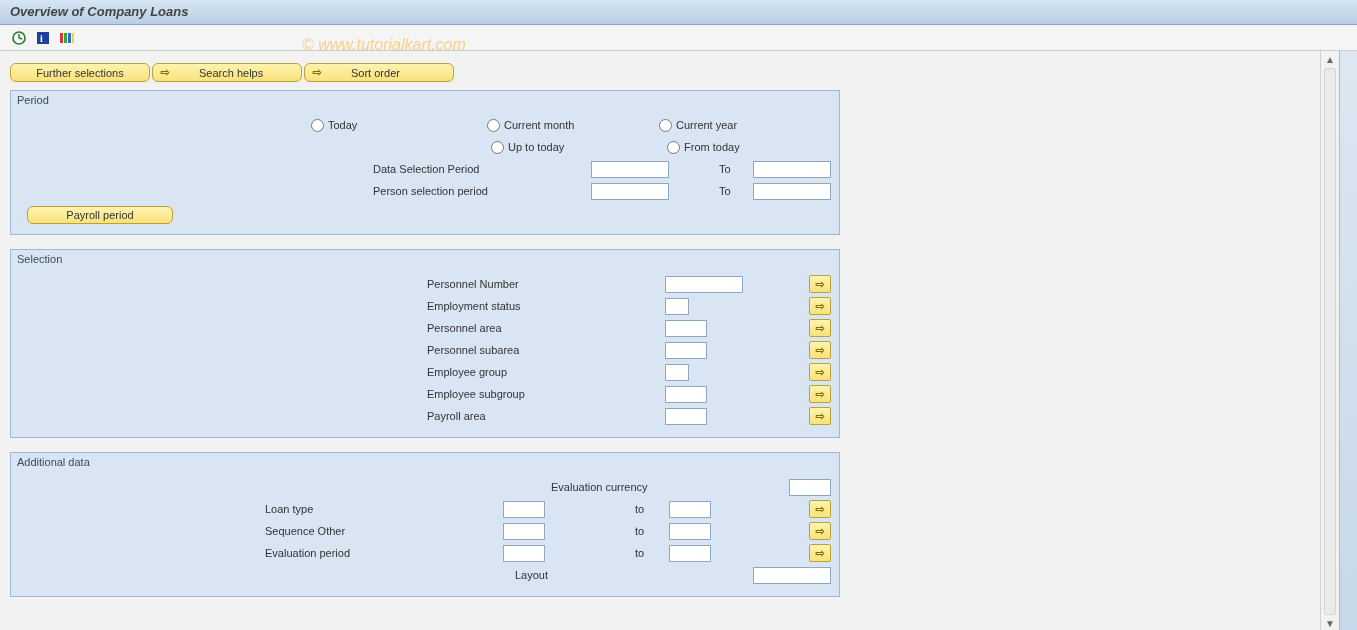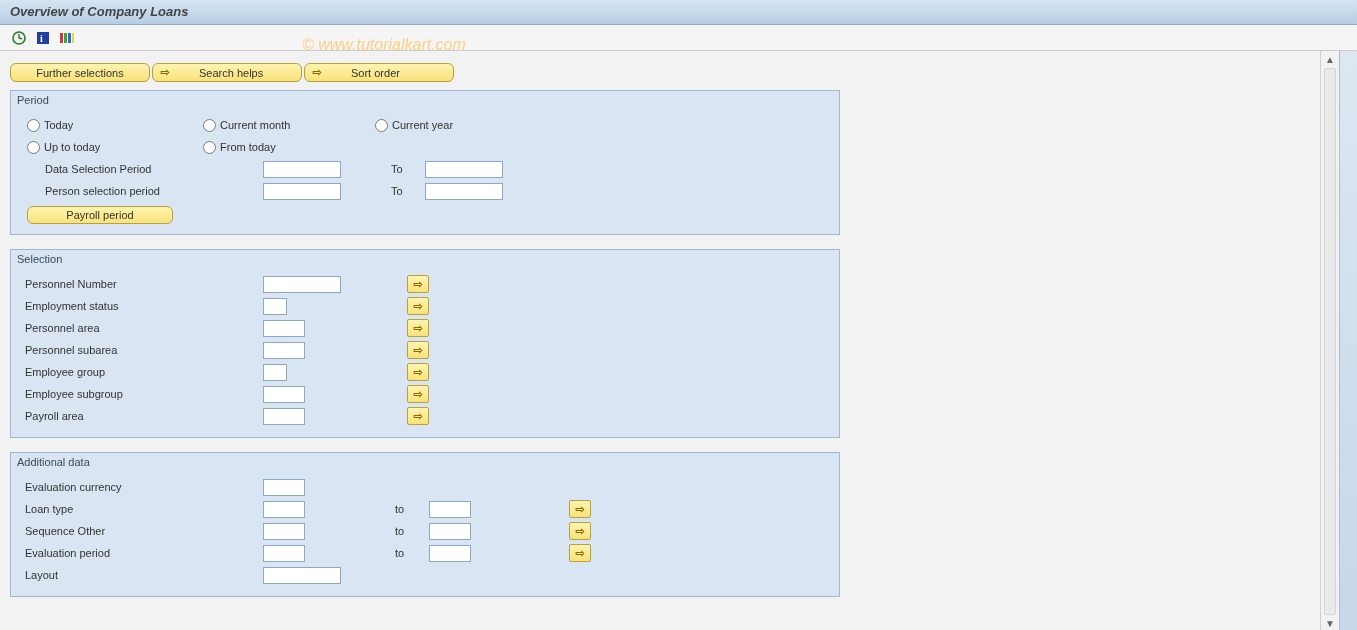--- a/index.html
+++ b/index.html
@@ -96,21 +96,21 @@
     width: 830px;
     margin-bottom: 14px;
     padding: 0 0 8px 0;
   }
   .group-title {
     font-size: 11px;
     color: #3a4a5c;
     padding: 3px 6px 6px 6px;
   }
   .group-body { padding: 2px 8px; }
-  .row { display:flex; align-items:center; height:22px; }
+  .row { display:flex; align-items:center; height:22px;justify-content:flex-end; }
   .radio { margin: 0 4px 0 8px; }
   .col-a { width: 176px; display:flex; align-items:center;}
   .col-b { width: 172px; display:flex; align-items:center;}
   .col-c { width: 180px; display:flex; align-items:center;}
   .lbl-indent { padding-left: 26px; width:216px;}
   .lbl-sel { width: 228px; padding-left:6px; }
   .lbl-add { width: 230px; padding-left:6px; }
   .inp {
     background:#fff; border:1px solid #8fa8c2; height:17px;
     font-size:11px; padding:0 2px;

